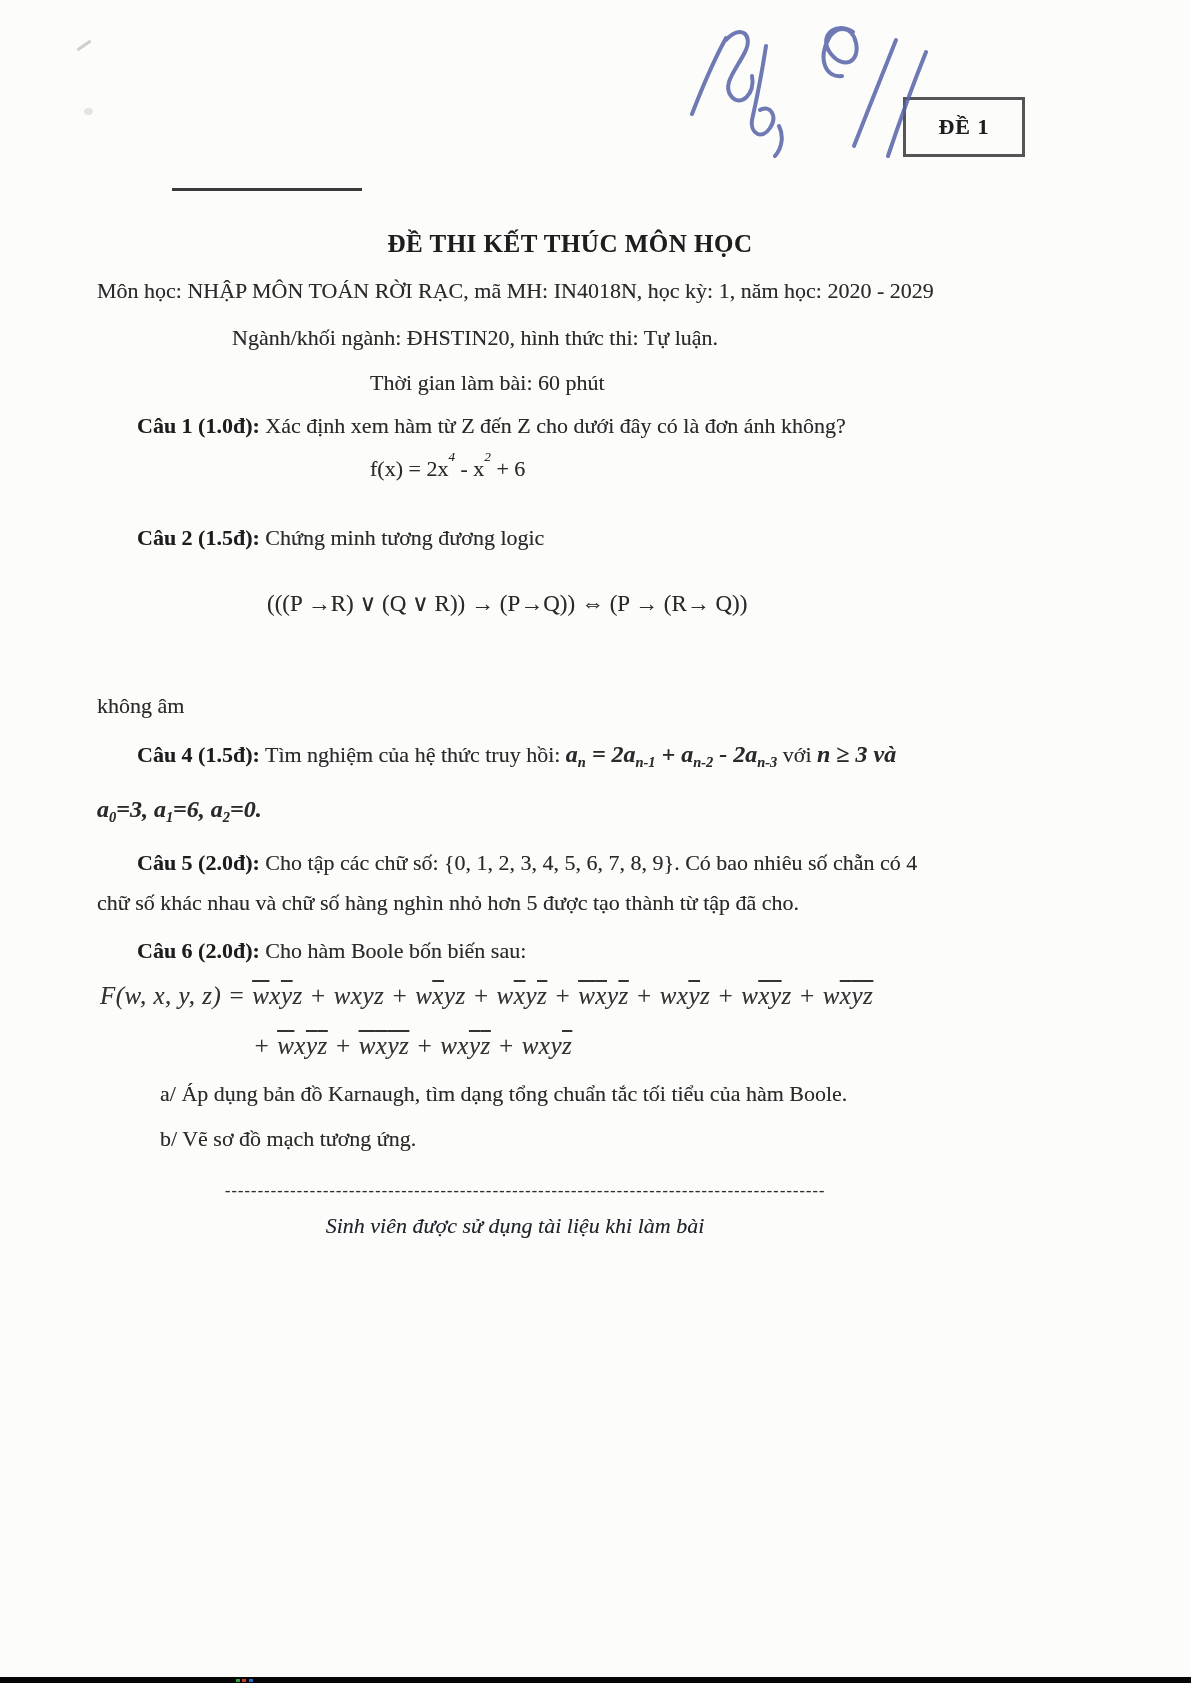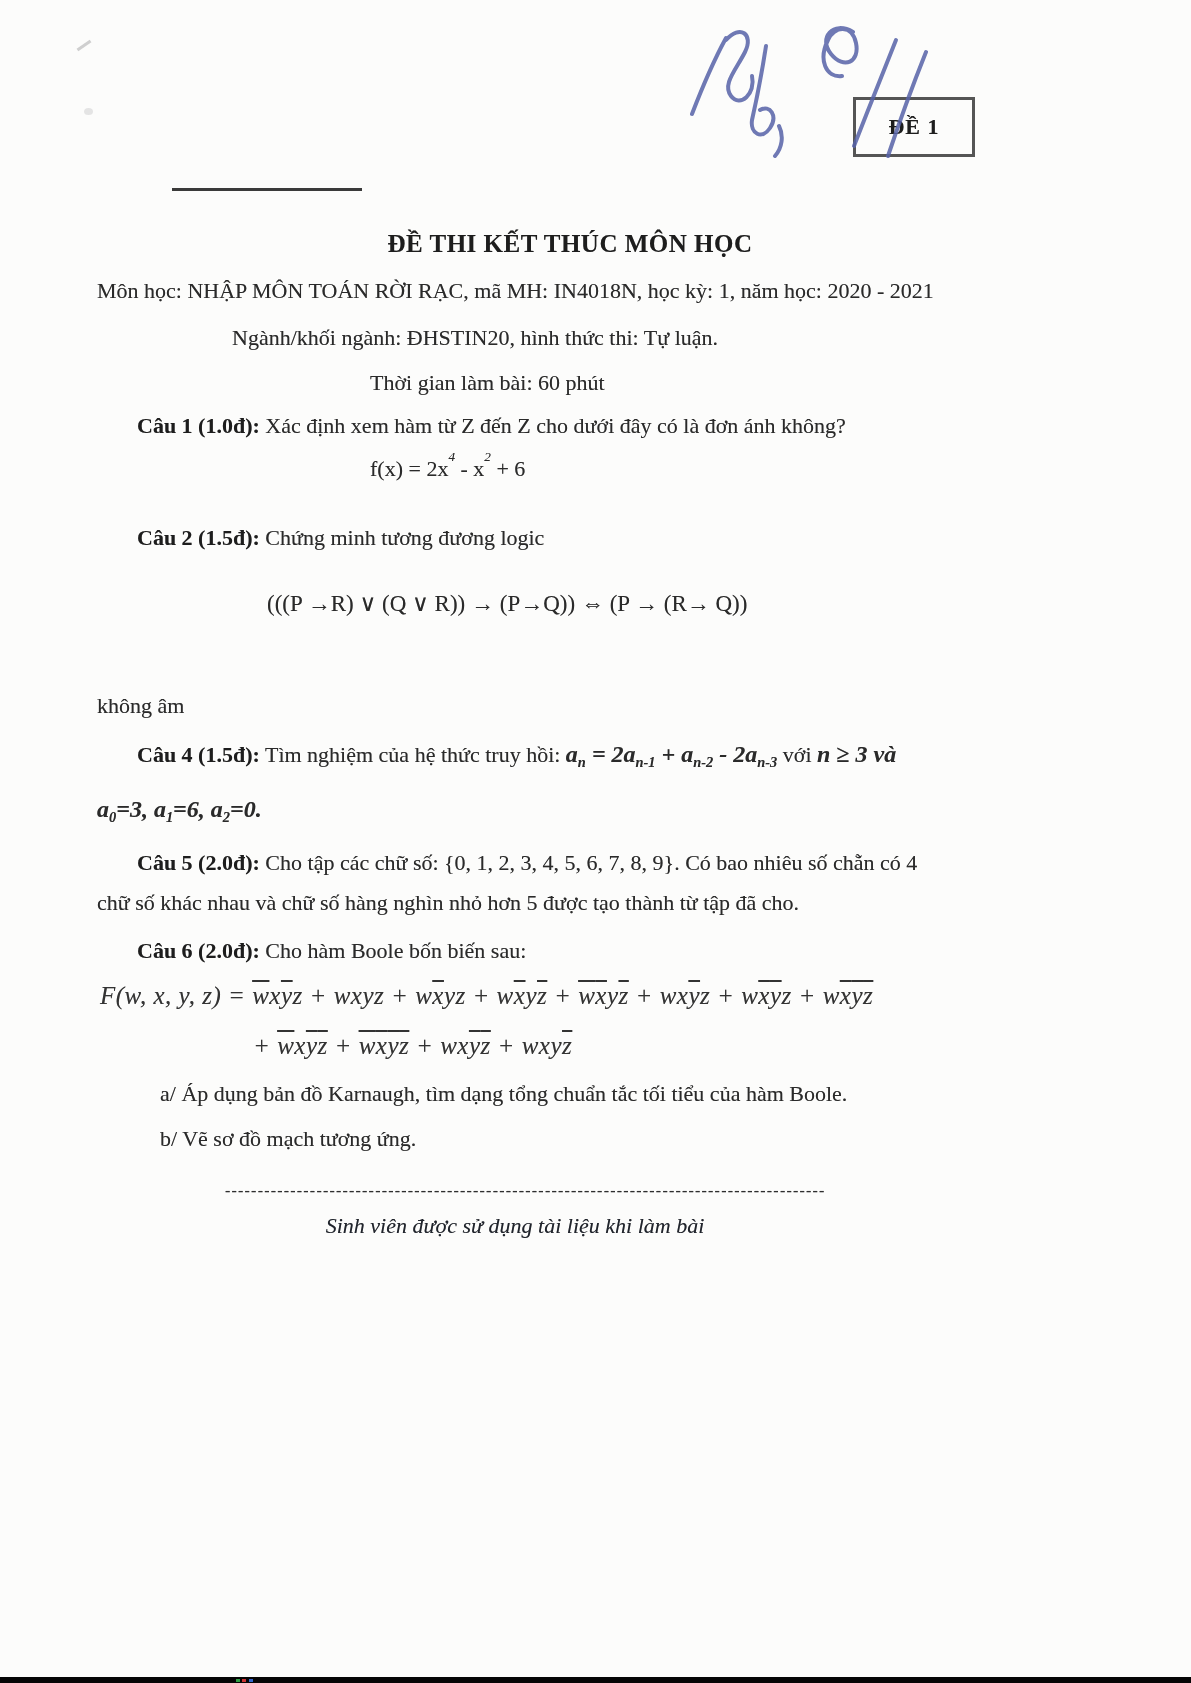--- a/index.html
+++ b/index.html
@@ -5,21 +5,21 @@
   html,body{margin:0;padding:0;background:#ffffff;}
   .page{
     position:relative;width:1191px;height:1683px;background:#fcfcfb;overflow:hidden;
     font-family:"Liberation Serif","DejaVu Serif",serif;color:#2a2a2a;
     text-shadow:0 0 .6px rgba(40,40,40,.38);
   }
   .ln{position:absolute;white-space:nowrap;font-size:22px;line-height:30px;}
   .b{font-weight:bold;color:#1d1d1d;}
   .school{left:99px;top:141px;font-size:26px;font-weight:bold;letter-spacing:.5px;color:#1e1e1e;}
   .school-underline{position:absolute;left:172px;top:188px;width:190px;height:3px;background:#3a3a3a;}
-  .exam-box{position:absolute;left:853px;top:97px;width:116px;height:54px;border:3px solid #555;
+  .exam-box{position:absolute;left:903px;top:97px;width:116px;height:54px;border:3px solid #555;
     display:flex;align-items:center;justify-content:center;font-weight:bold;font-size:22px;
     letter-spacing:1px;color:#1e1e1e;background:transparent;}
   .handwriting{position:absolute;left:648px;top:14px;width:320px;height:150px;}
   .title{top:229px;left:0;width:1140px;text-align:center;font-weight:bold;font-size:25px;letter-spacing:.5px;color:#1d1d1d;}
   .course{left:97px;top:276px;}
   .major{left:232px;top:323px;}
   .duration{left:370px;top:368px;}
   .q1{left:137px;top:411px;}
   .f1{left:370px;top:454px;}
   .q2{left:137px;top:523px;}
@@ -70,21 +70,21 @@
     <path d="M44,100 C54,74 66,46 78,24"></path>
     <path d="M78,26 C92,10 106,20 97,38 C88,56 74,70 83,82 C92,94 108,80 104,62"></path>
     <path d="M118,32 C114,58 109,84 104,106 C102,120 114,126 122,114 C130,102 122,90 112,96"></path>
     <path d="M131,112 C136,122 134,134 127,142"></path>
     <path d="M205,18 C185,6 170,24 183,40 C196,56 212,48 208,29 C204,10 186,12 180,26 C170,46 178,64 194,62"></path>
     <path d="M248,26 C236,56 220,96 206,132"></path>
     <path d="M278,38 C266,68 252,106 240,142"></path>
   </svg>
 
   <div class="ln title">ĐỀ THI KẾT THÚC MÔN HỌC</div>
-  <div class="ln course">Môn học: NHẬP MÔN TOÁN RỜI RẠC, mã MH: IN4018N, học kỳ: 1, năm học: 2020 - 2021</div>
+  <div class="ln course">Môn học: NHẬP MÔN TOÁN RỜI RẠC, mã MH: IN4018N, học kỳ: 1, năm học: 2020 - 2029</div>
   <div class="ln major">Ngành/khối ngành: ĐHSTIN20, hình thức thi: Tự luận.</div>
   <div class="ln duration">Thời gian làm bài: 60 phút</div>
 
   <div class="ln q1">
     <span class="b">Câu 1 (1.0đ):</span><span> Xác định xem hàm từ Z đến Z cho dưới đây có là đơn ánh không?</span>
   </div>
   <div class="ln f1">f(x) = 2x<sup>4</sup> - x<sup>2</sup> + 6</div>
 
   <div class="ln q2">
     <span class="b">Câu 2 (1.5đ):</span><span> Chứng minh tương đương logic</span>

